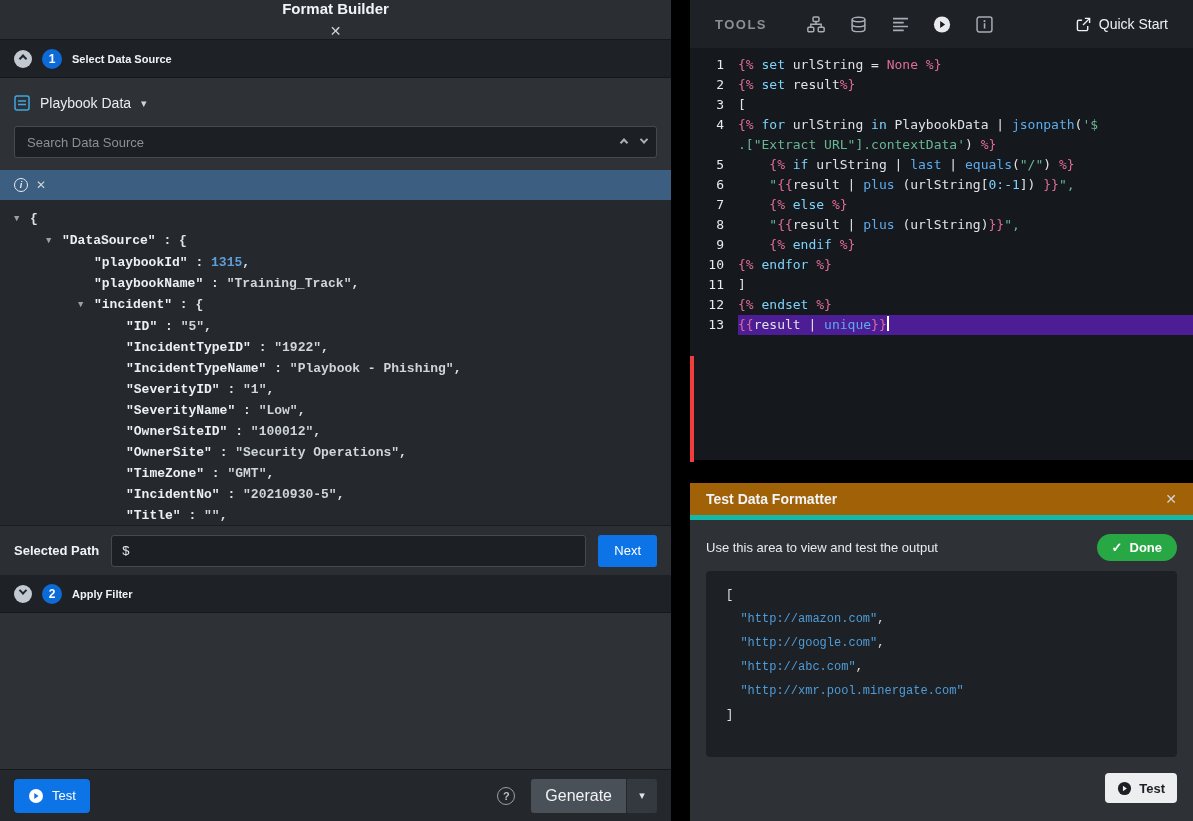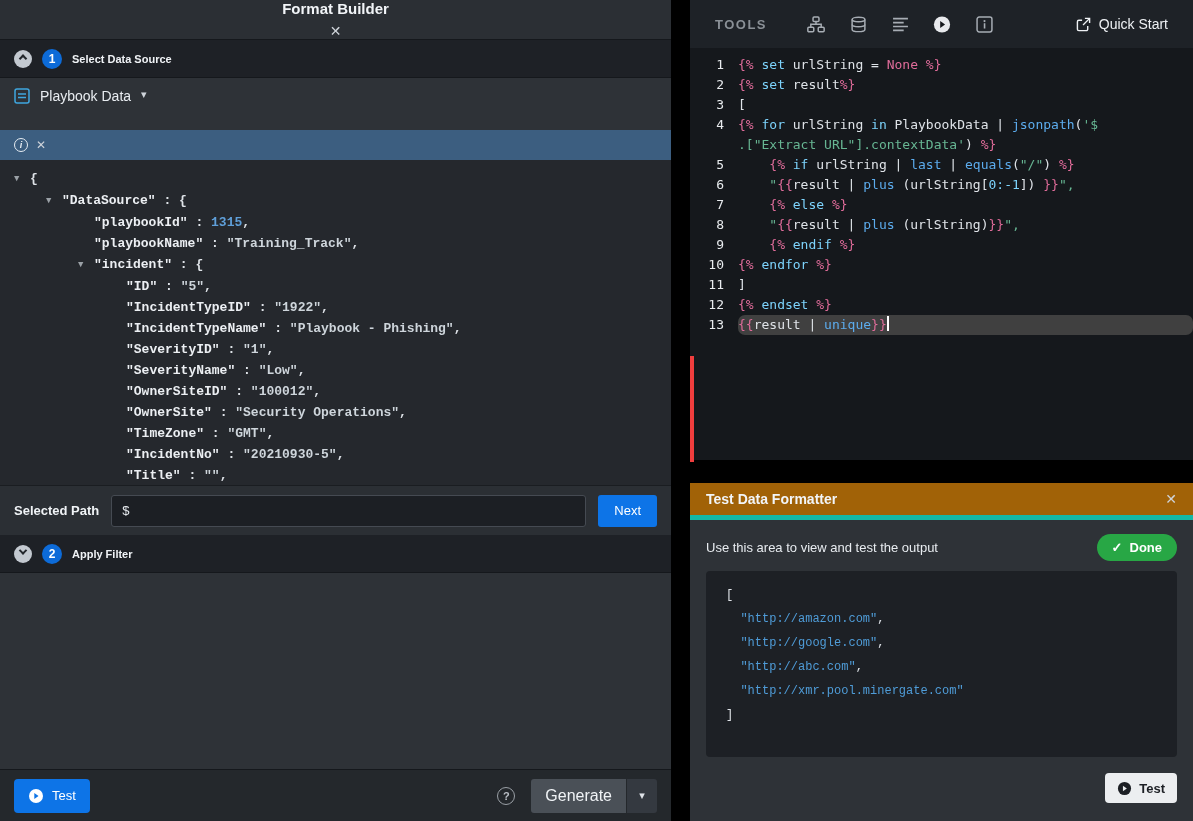--- a/index.html
+++ b/index.html
@@ -14,21 +14,21 @@
   .x-btn { color:#cfd4da; font-size:14px; cursor:pointer; background:none; border:none; }
   .section-hdr { height:38px; background:#1e2126; display:flex; align-items:center; gap:10px; padding:0 14px; border-bottom:1px solid #15181c; }
   .chev-circle { width:18px; height:18px; border-radius:50%; background:#c3c9d0; display:flex; align-items:center; justify-content:center; flex:0 0 auto; }
   .cv { display:inline-block; width:6px; height:6px; border-left:2px solid #23272c; border-top:2px solid #23272c; }
   .cv.up { transform:rotate(45deg) translate(-1px,-1px); margin-top:3px; }
   .cv.down { transform:rotate(225deg) translate(1px,1px); margin-bottom:3px; }
   .badge { width:20px; height:20px; border-radius:50%; background:#0d6bd8; color:#fff; font-size:12px; font-weight:bold; display:flex; align-items:center; justify-content:center; flex:0 0 auto; }
   .section-label { color:#f0f3f6; font-size:11px; font-weight:bold; }
 
   .ds-area { background:#2e3237; padding:10px 14px 12px 14px; }
-  .ds-row { display:flex; gap:10px; height:30px; }
+  .ds-row { display:flex; align-items:center; gap:10px; height:30px; }
   .ds-label { color:#e8ecf0; font-size:14px; }
   .caret { color:#cfd4da; font-size:11px; }
   .search-wrap { position:relative; margin-top:8px; }
   .search-input { width:100%; height:32px; background:#1c1f24; border:1px solid #454a52; border-radius:3px; color:#dfe4e9; font-size:13px; padding:0 56px 0 12px; outline:none; }
   .search-input::placeholder { color:#8a9097; }
   .search-chevs { position:absolute; right:10px; top:0; height:32px; display:flex; align-items:center; gap:14px; color:#aab0b7; }
   .search-chevs .cv { border-color:#aab0b7; }
 
   .banner { height:30px; background:#3c5e80; display:flex; align-items:center; gap:8px; padding:0 14px; }
   .banner-text { color:#eef2f6; font-size:12.5px; flex:1; }
@@ -58,21 +58,21 @@
   .editor-panel { position:absolute; left:690px; top:0; width:503px; height:460px; background:#15181c; }
   .toolbar { height:48px; background:#1e2227; display:flex; align-items:center; padding:0 25px; }
   .tools-label { color:#8a9096; font-size:13px; font-weight:bold; letter-spacing:1.5px; margin-right:40px; }
   .tool-icons { display:flex; align-items:center; gap:24px; }
   .tool-ic { width:18px; height:18px; display:flex; align-items:center; justify-content:center; cursor:pointer; }
   .quick-start { margin-left:auto; display:flex; align-items:center; gap:8px; color:#eef1f4; font-size:14px; cursor:pointer; }
   .code-rows { padding-top:7px; font-family:"DejaVu Sans Mono", monospace; font-size:13px; }
   .code-row { display:flex; line-height:20px; }
   .gutter { flex:0 0 48px; text-align:right; padding-right:14px; color:#e8ebee; user-select:none; }
   .code-text { flex:1; white-space:pre; }
-  .code-row.sel .code-text { background:#404040;border-radius:7px; }
+  .code-row.sel .code-text { background:#4c1d95; }
   .cursor { display:inline-block; width:2px; height:15px; background:#fff; vertical-align:-2px; }
   .red-bar { position:absolute; left:0; top:356px; width:4px; height:106px; background:#f03e3e; }
 
   
   .test-panel { position:absolute; left:690px; top:483px; width:503px; height:338px; background:#2e3237; }
   .tp-header { height:37px; background:#a16207; border-bottom:5px solid #14b8a6; display:flex; align-items:center; justify-content:space-between; padding:0 16px; }
   .tp-title { color:#f2f5f8; font-size:14px; font-weight:bold; }
   .tp-sub-row { display:flex; align-items:center; justify-content:space-between; padding:14px 16px 10px 16px; }
   .tp-sub { color:#e8ecf0; font-size:13px; }
   .done-pill { display:flex; align-items:center; gap:7px; background:#28a745; color:#fff; font-size:13px; font-weight:bold; border:none; border-radius:16px; height:27px; padding:0 15px; cursor:pointer; }
@@ -104,20 +104,27 @@
     <div class="ds-area">
       <div class="ds-row">
         <span>
           <svg width="16" height="16" viewBox="0 0 16 16">
               <rect x="1" y="1" width="14" height="14" rx="2" fill="none" stroke="#3fa7e0" stroke-width="1.5"></rect>
               <path d="M4 6h8M4 9.5h8" stroke="#3fa7e0" stroke-width="1.5"></path>
             </svg>
         </span>
         <span class="ds-label">Playbook Data</span>
         <span class="caret">▾</span>
+      </div>
+      <div class="search-wrap">
+        <input class="search-input" type="text" placeholder="Search Data Source" style="">
+        <span class="search-chevs">
+          <span class="cv up"></span>
+          <span class="cv down"></span>
+        </span>
       </div>
     </div>
 
     <div class="banner">
       <span class="info-circ">i</span>
       <button class="x-btn" style="font-size:12px;">✕</button>
     </div>
 
     <div class="json-tree">
         <div class="tree-line" style="padding-left: 30px;"><span class="tri">▼</span><span class="tk-w">{</span></div>

